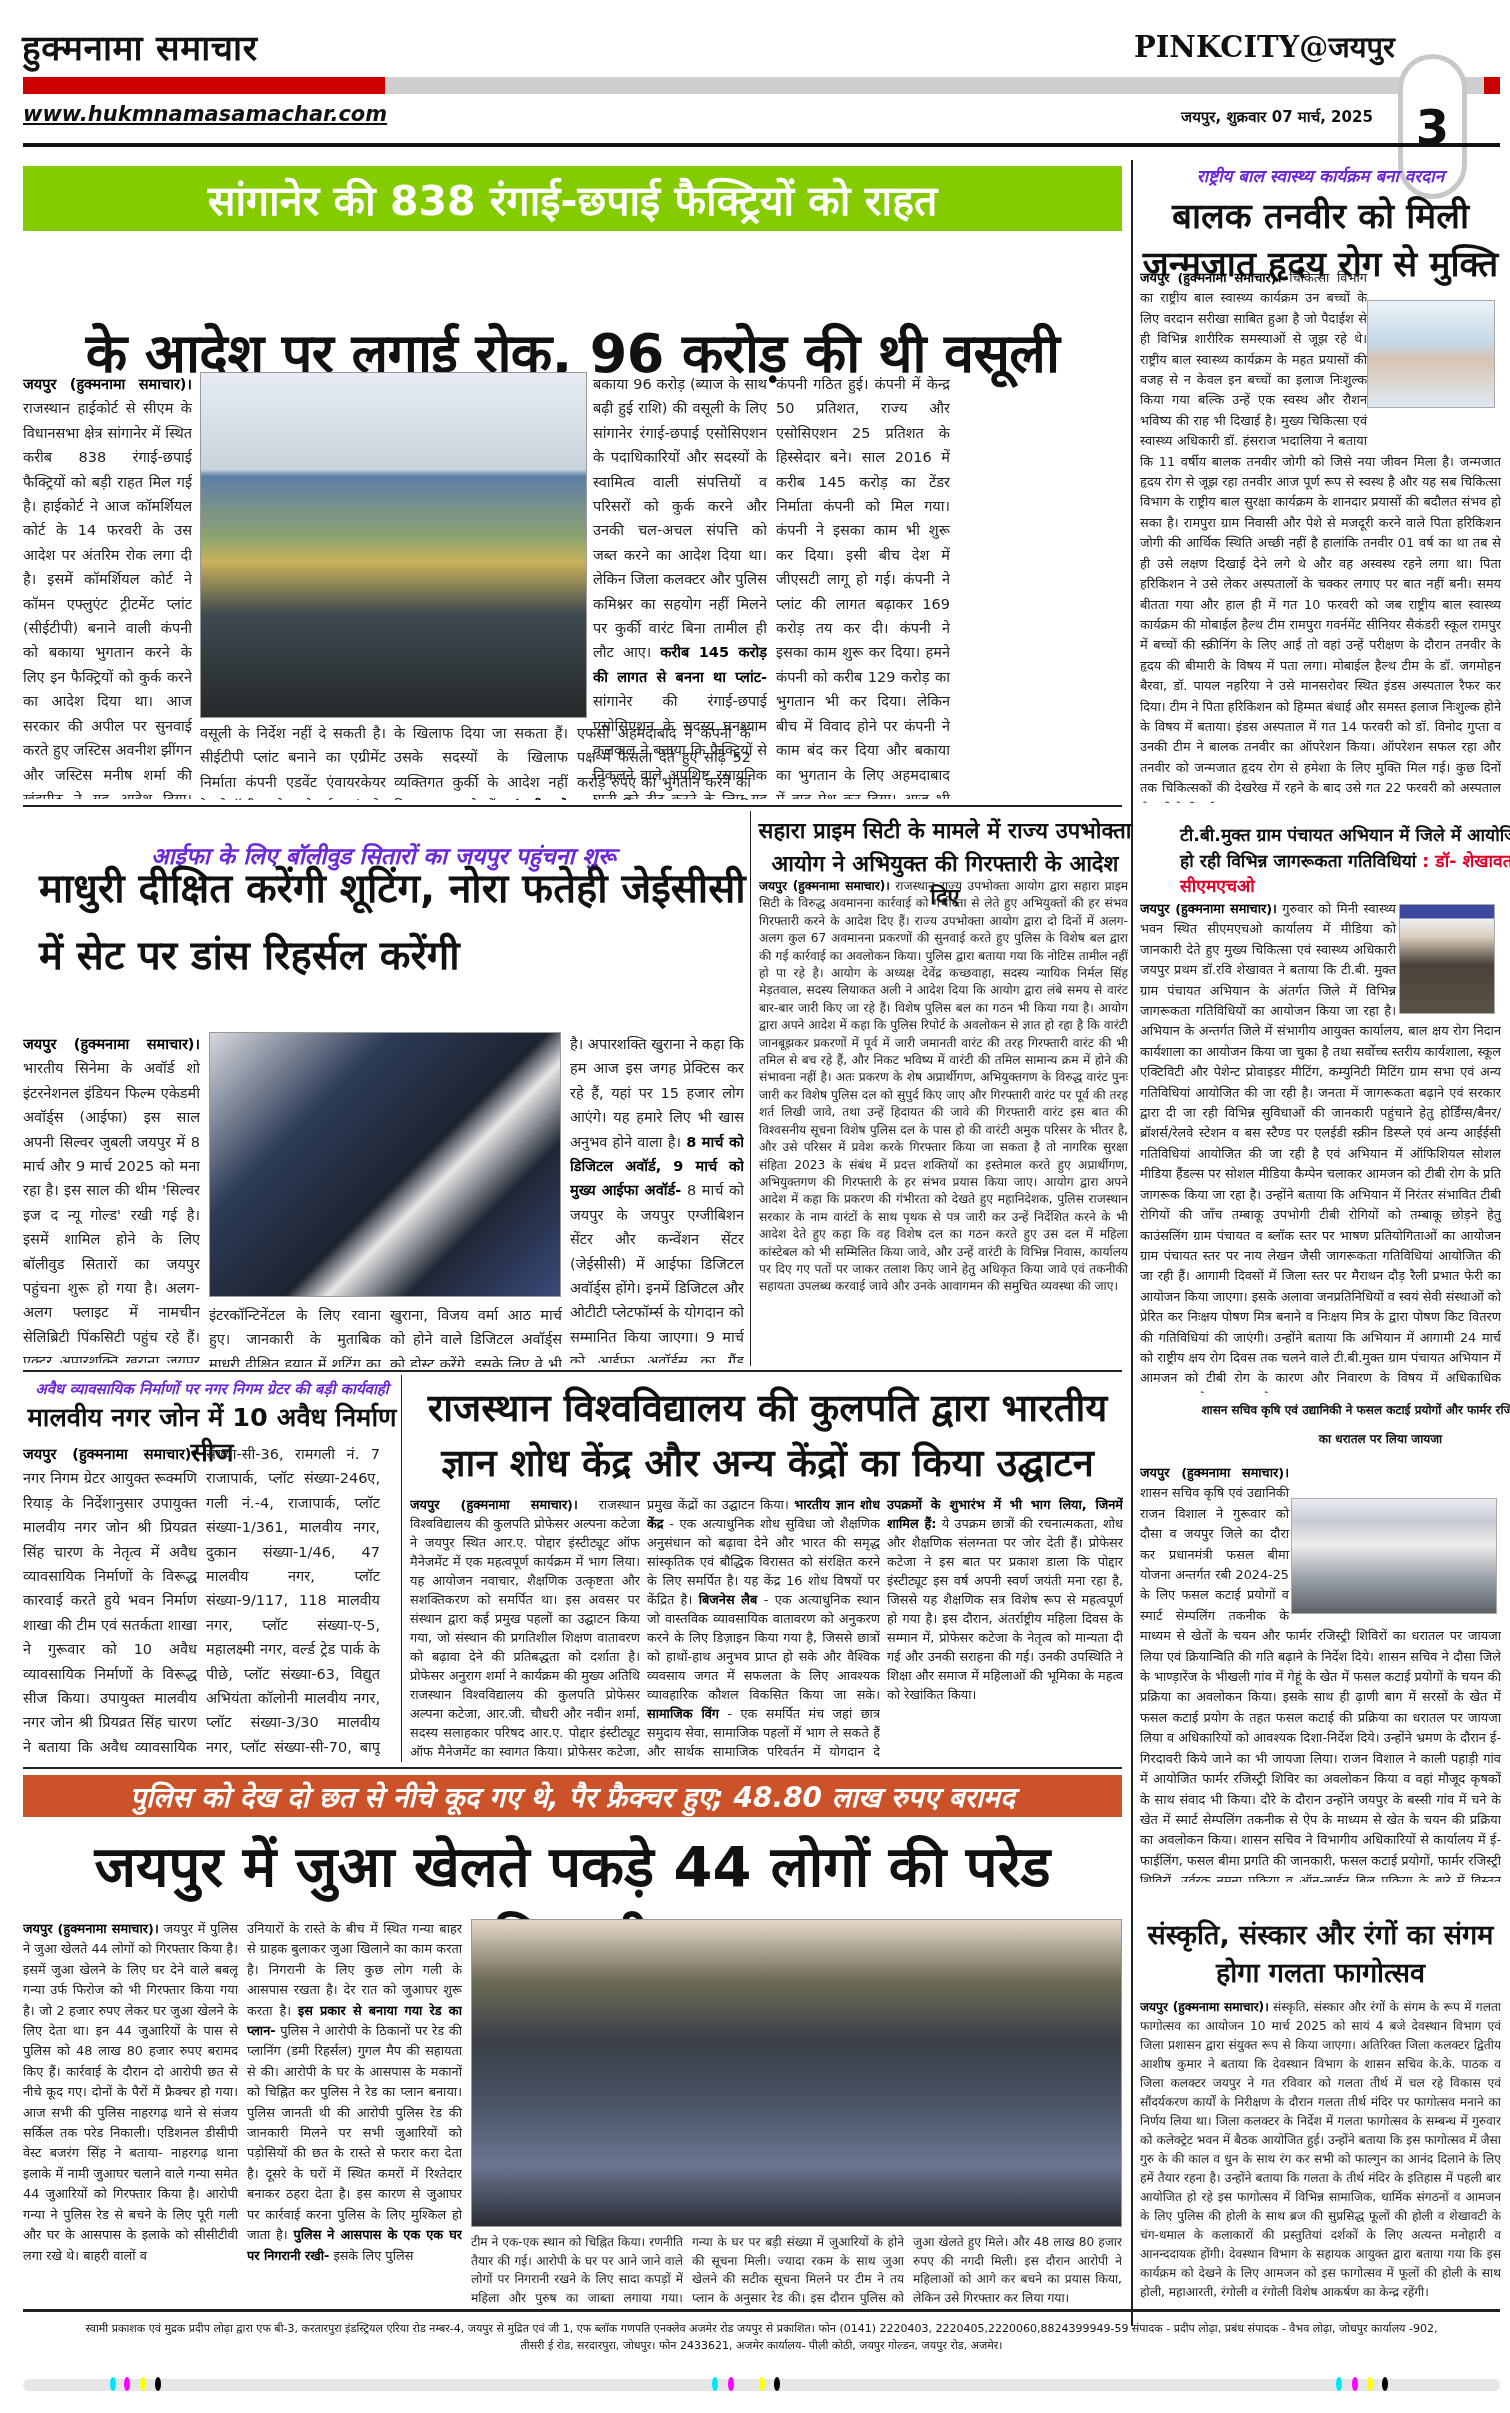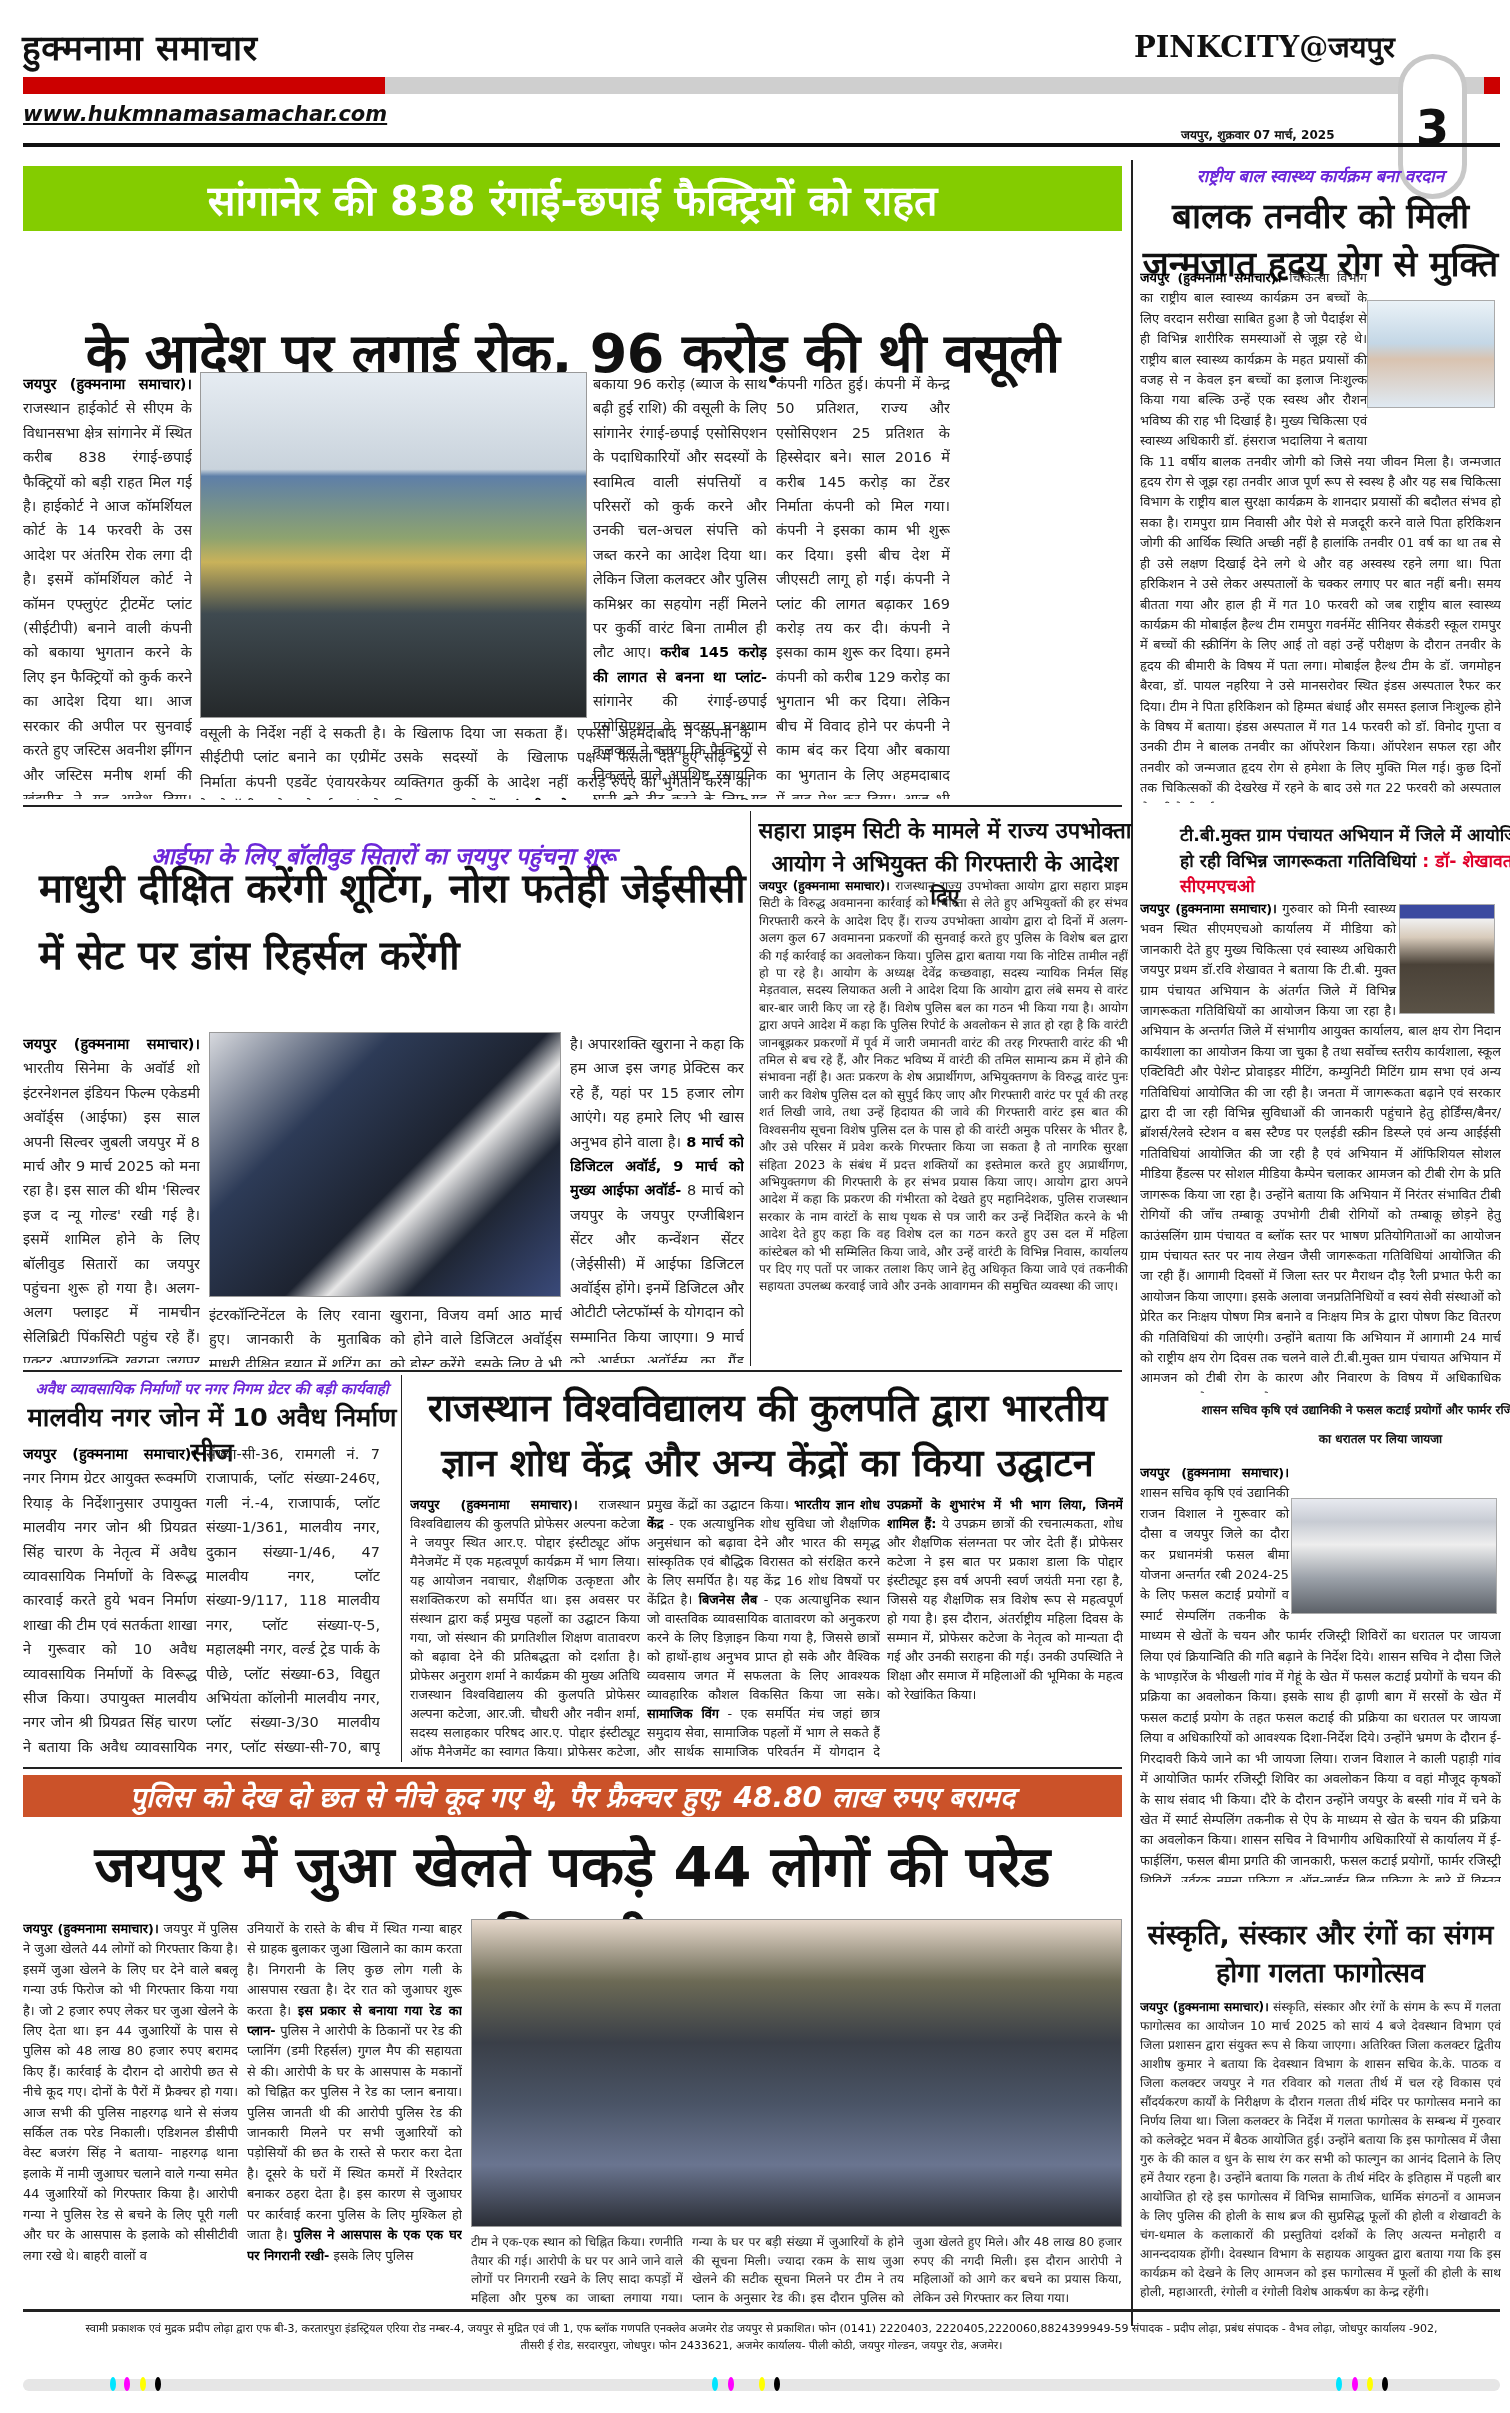--- a/index.html
+++ b/index.html
@@ -8,21 +8,21 @@
   .abs { position: absolute; }
 
   
   .brand { left: 22px; top: 23px; font-size: 35px; font-weight: bold; letter-spacing: 0.6px; }
   .pinkcity { left: 1134px; top: 26px; font-family: "DejaVu Serif", serif; font-size: 29px; font-weight: bold; }
   .redbar { left: 23px; top: 77px; width: 1477px; height: 17.4px; background: #cfcfcf; }
   .redbar .red { position:absolute; left:0; top:0; width:362px; height:17.4px; background:#cc0000; }
   .redbar .redr { position:absolute; right:0; top:0; width:16.3px; height:17.4px; background:#cc0000; }
   .pagenum { left: 1398px; top: 54px; width: 69px; height: 145px; border: 5.2px solid #c8c8c8; border-radius: 35px; background:#fff; font-size: 48px; font-weight: bold; display:flex; align-items:center; justify-content:center; }
   .website { left: 23px; top: 102px; font-size: 21px; font-weight: bold; font-style: italic; text-decoration: underline; }
-  .dateline { left: 1181px; top: 106px; font-size: 12px; font-weight: bold; margin-top: 20px; }
+  .dateline { left: 1181px; top: 106px; font-size: 15px; font-weight: bold; }
   .toprule { left: 23px; top: 143px; width: 1477px; height: 3.5px; background: #111; }
 
   .vrule { background: #222; width: 1.7px; }
   .hrule { background: #222; height: 2.3px; }
 
   
   .green-banner { left: 23px; top: 166px; width: 1099px; height: 65px; background: #84cc00; color: #fff; font-size: 41px; font-weight: bold; display:flex; align-items:center; justify-content:center; }
   .s1-h1 { left: 23px; top: 238px; width: 1099px; font-size: 54px; font-weight: bold; text-align: center; line-height: 77px; letter-spacing: -0.6px; }
   .body-text { font-size: 14.5px; line-height: 24.4px; text-align: justify; color: #222; overflow: hidden; }
   .body-text b { color:#000; }

